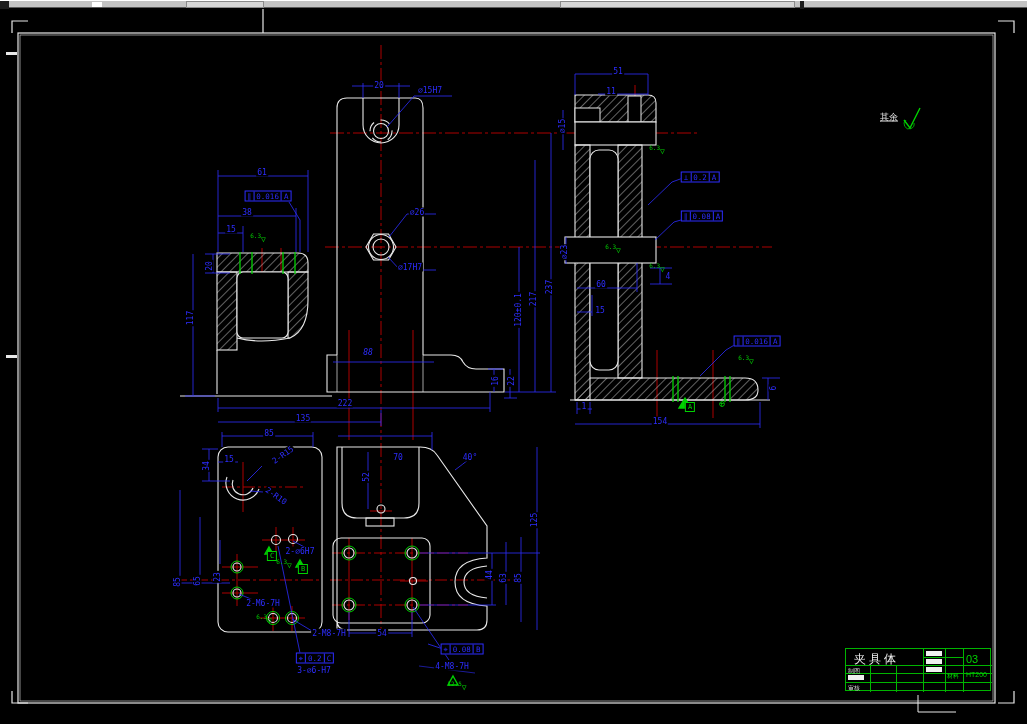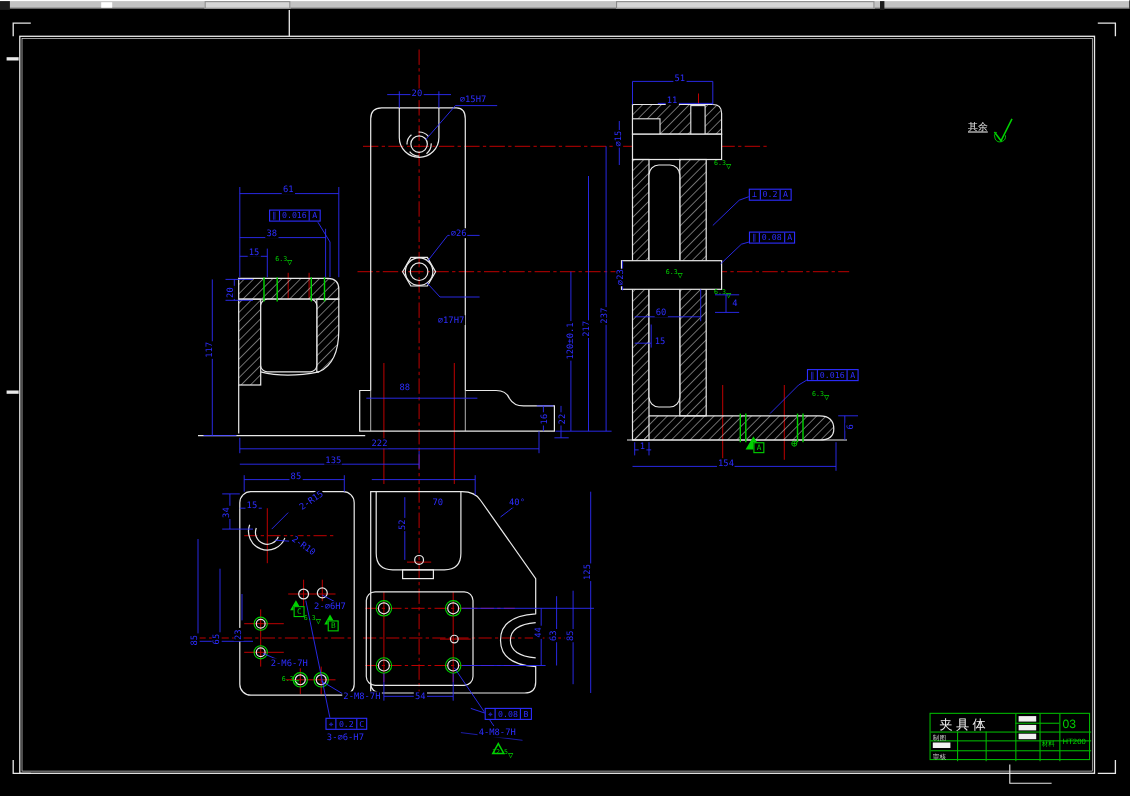--- a/index.html
+++ b/index.html
@@ -296,22 +296,22 @@
       <path d="M300,560 l4,7 h-8 z" fill="#00d200"></path>
       <path d="M269,547 l4,7 h-8 z" fill="#00d200"></path>
       <path d="M453,676 l5,9 h-10 z" fill="none"></path>
     </g>
   </svg>
 
   <div id="labels">
       <div class="lab d" style="left: 379px; top: 85px;">20</div>
       <div class="lab d" style="left: 430px; top: 90px;">∅15H7</div>
       <div class="lab d" style="left: 417px; top: 212px;">∅26</div>
-      <div class="lab d" style="left: 410px; top: 267px; margin-top: 24px;">∅17H7</div>
-      <div class="lab d" style="left: 368px; top: 352px;">88</div>
+      <div class="lab d" style="left: 410px; top: 267px;">∅17H7</div>
+      <div class="lab d" style="left: 368px; top: 352px; font-style: italic;">88</div>
       <div class="lab d" style="left: 345px; top: 403px;">222</div>
       <div class="lab d" style="left: 303px; top: 418px;">135</div>
       <div class="lab d" style="left: 262px; top: 172px;">61</div>
       <div class="lab d" style="left: 247px; top: 212px;">38</div>
       <div class="lab d" style="left: 231px; top: 229px;">15</div>
       <div class="lab d" style="transform: translate(-50%, -50%) rotate(-90deg); left: 209px; top: 266px;">20</div>
       <div class="lab d" style="transform: translate(-50%, -50%) rotate(-90deg); left: 190px; top: 318px;">117</div>
       <div class="lab d" style="transform: translate(-50%, -50%) rotate(-90deg); left: 562px; top: 126px;">∅15</div>
       <div class="lab d" style="transform: translate(-50%, -50%) rotate(-90deg); left: 549px; top: 287px;">237</div>
       <div class="lab d" style="transform: translate(-50%, -50%) rotate(-90deg); left: 533px; top: 299px;">217</div>

